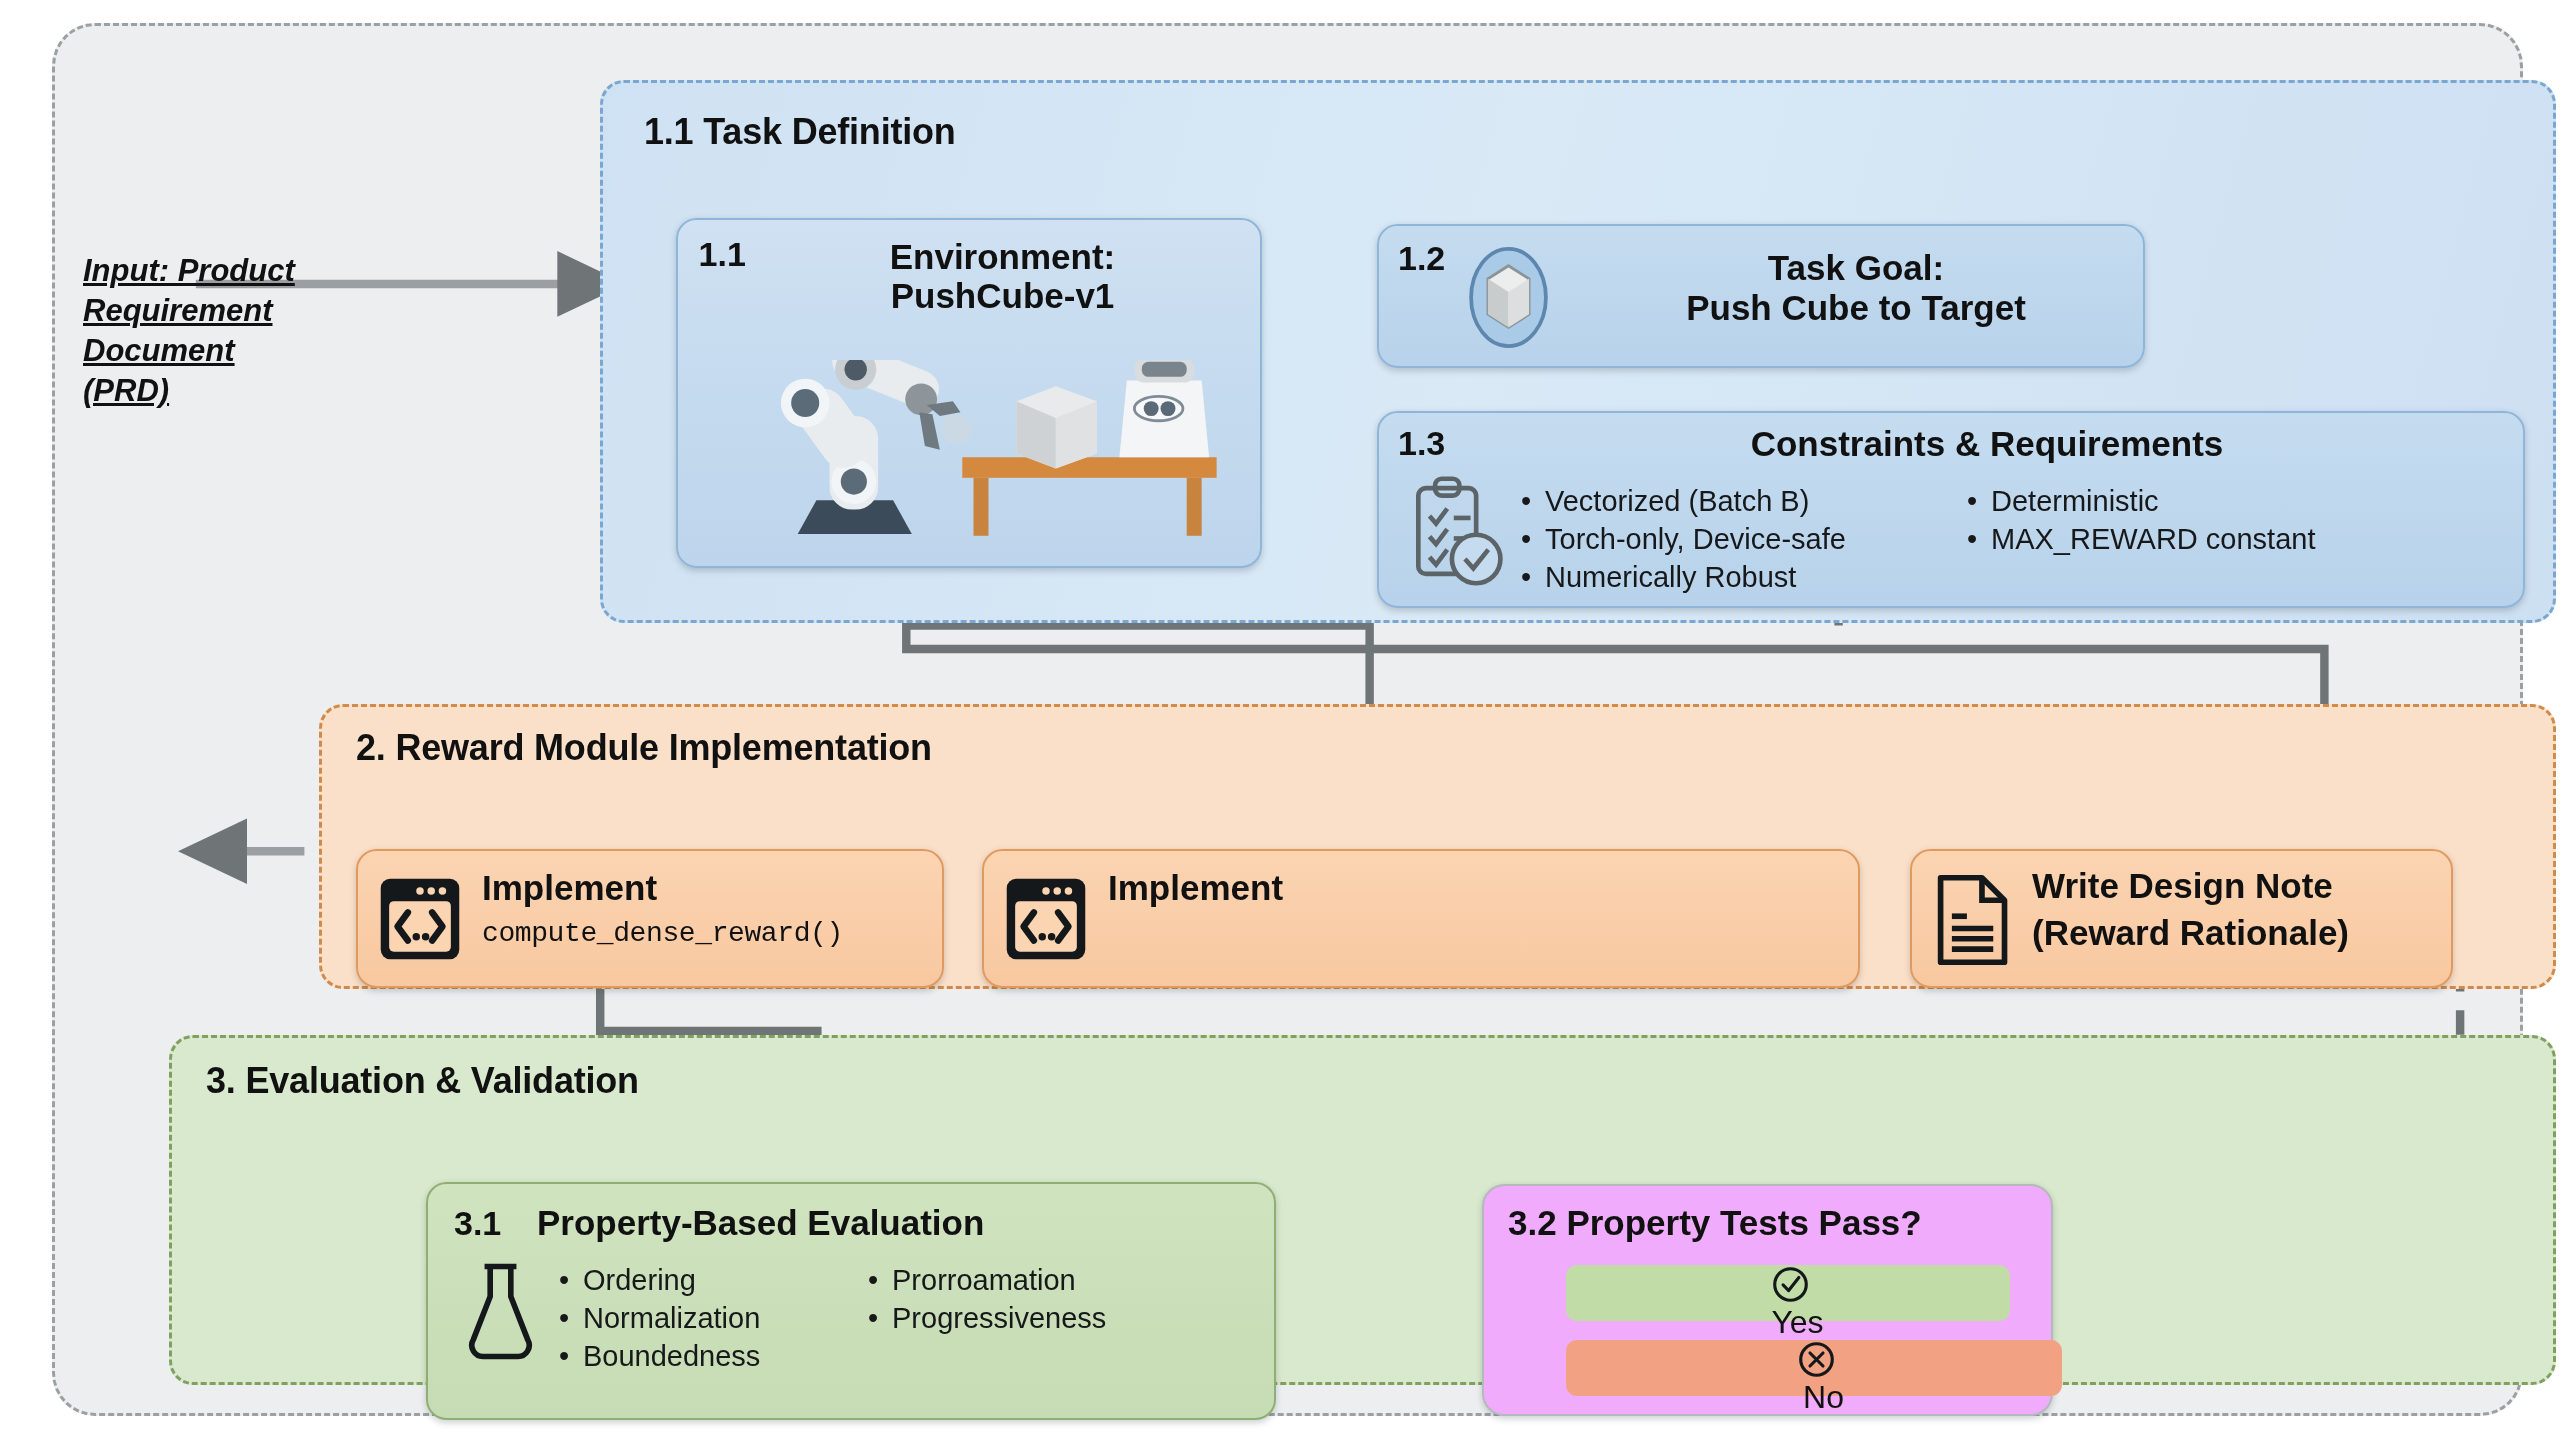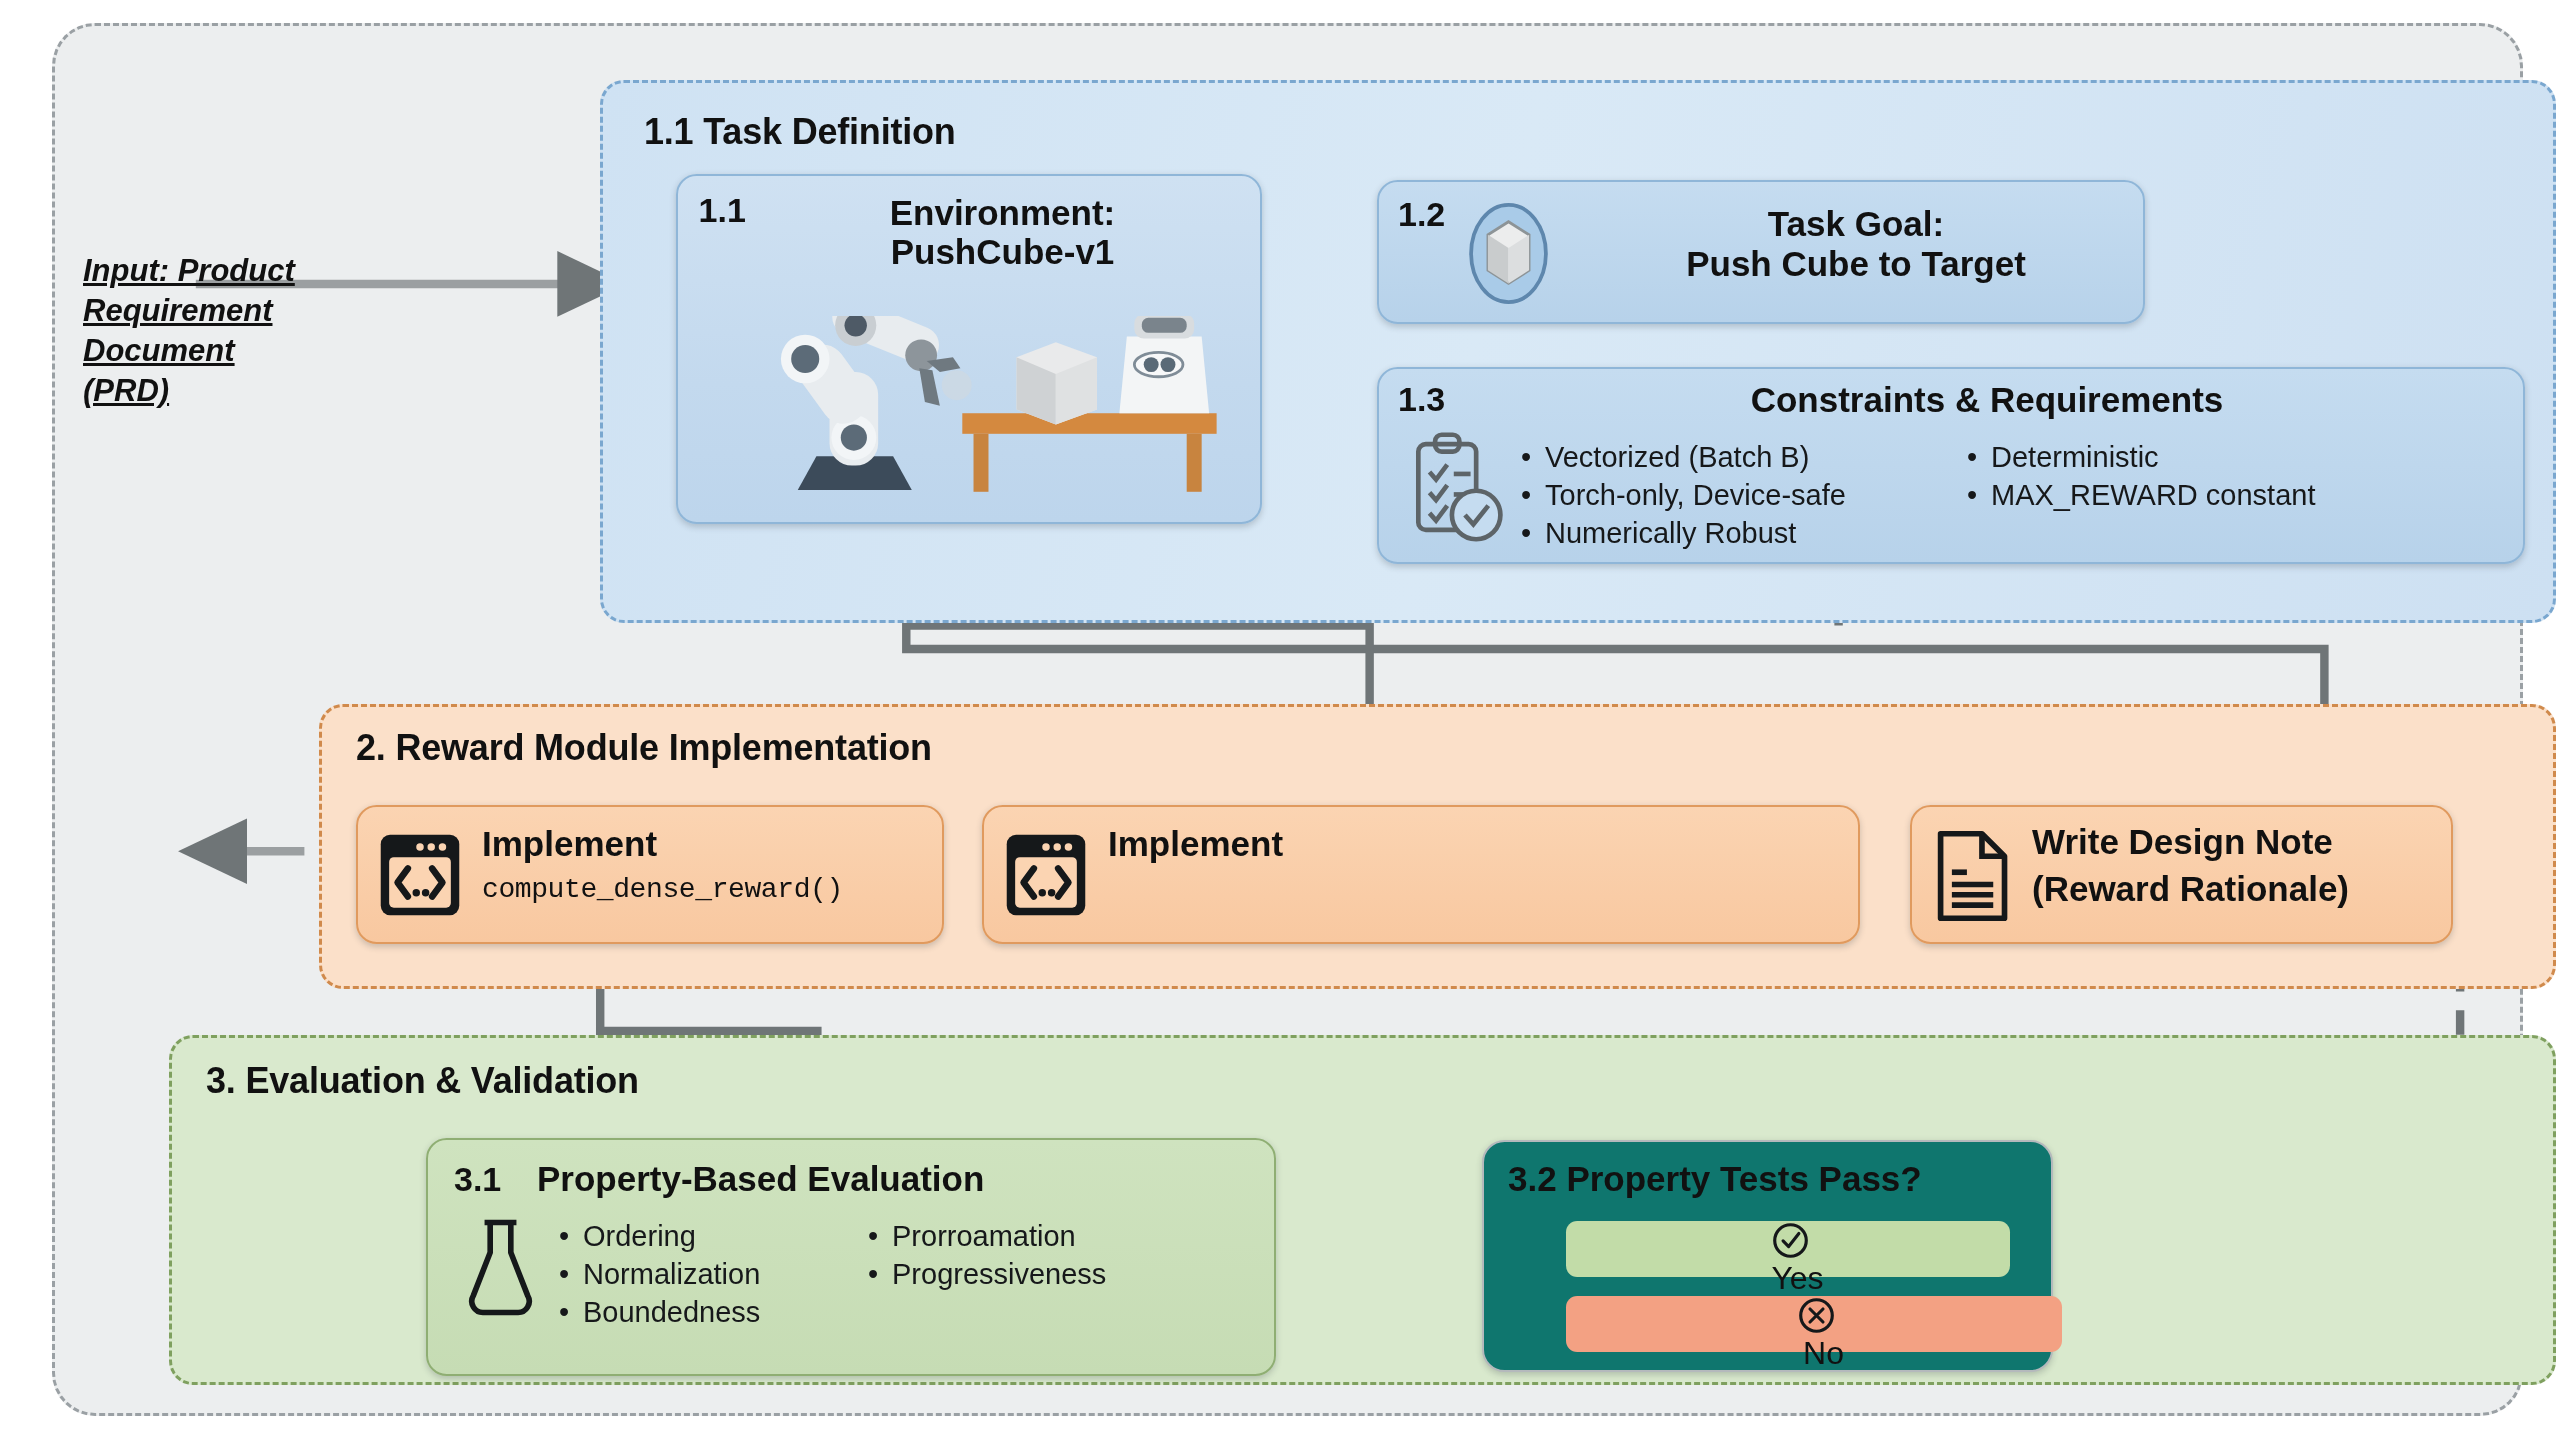--- a/index.html
+++ b/index.html
@@ -20,41 +20,41 @@
               background:#d9e9cd;border:3.7px dashed #7fa05f;}
 
   .sec-title{position:absolute;font-weight:bold;font-size:36px;letter-spacing:-0.2px;
              color:#111;white-space:nowrap;}
   .t-blue  {left:41px; top:28px;}
   .t-orange{left:34px; top:20.6px;}
   .t-green {left:34px; top:22.5px;}
 
   
   .card{position:absolute;box-sizing:border-box;border-radius:20.6px;}
-  .shadow{box-shadow:0 2.8px 6.6px rgba(40,50,60,.22);}
+  .shadow{box-shadow:0 2.8px 6.6px rgba(40,50,60,.22);margin-top:44px;}
 
   .c11{left:621px; top:148px; width:586px;height:350px;
        background:linear-gradient(180deg,#cfe1f2 0%,#c3d9ee 60%,#bdd5ec 100%);
        border:2.8px solid #8fb6d8;}
   .c12{left:1322px;top:154px; width:768px;height:144px;
        background:linear-gradient(180deg,#c5dcf0 0%,#b7d2ea 100%);border:2.8px solid #8fb6d8;}
   .c13{left:1322px;top:341px; width:1148px;height:197px;
        background:linear-gradient(180deg,#c5dcf0 0%,#b7d2ea 100%);border:2.8px solid #8fb6d8;}
 
   .co1{left:301px; top:779px; width:588px;height:139px;
        background:linear-gradient(180deg,#fbd4b2 0%,#f8c8a0 100%);border:2.8px solid #e09a5e;}
   .co2{left:927px; top:779px; width:878px;height:139px;
        background:linear-gradient(180deg,#fbd4b2 0%,#f8c8a0 100%);border:2.8px solid #e09a5e;}
   .co3{left:1855px;top:779px; width:543px;height:139px;
        background:linear-gradient(180deg,#fbd4b2 0%,#f8c8a0 100%);border:2.8px solid #e09a5e;}
 
   .cg1{left:371px; top:1112px;width:850px;height:238px;
        background:linear-gradient(180deg,#cfe3bf 0%,#c6dcb4 100%);border:2.8px solid #8fae73;}
   .cg2{left:1427px;top:1114px;width:571px;height:232px;
-       background:#0f766e;border:2.8px solid #b4b9bc;border-radius:22.5px;}
+       background:#f0abfc;border:2.8px solid #b4b9bc;border-radius:22.5px;}
 
   
   .num{position:absolute;font-weight:bold;font-size:34px;color:#111;}
   .hdr{position:absolute;font-weight:bold;font-size:35px;line-height:1.13;color:#111;text-align:center;}
   .hdr-l{text-align:right;}
 
   .bul{position:absolute;font-size:29px;line-height:1.32;color:#16181a;white-space:nowrap;}
   .bul span{display:block;}
   .bul span::before{content:"\2022";display:inline-block;width:24px;}
 

